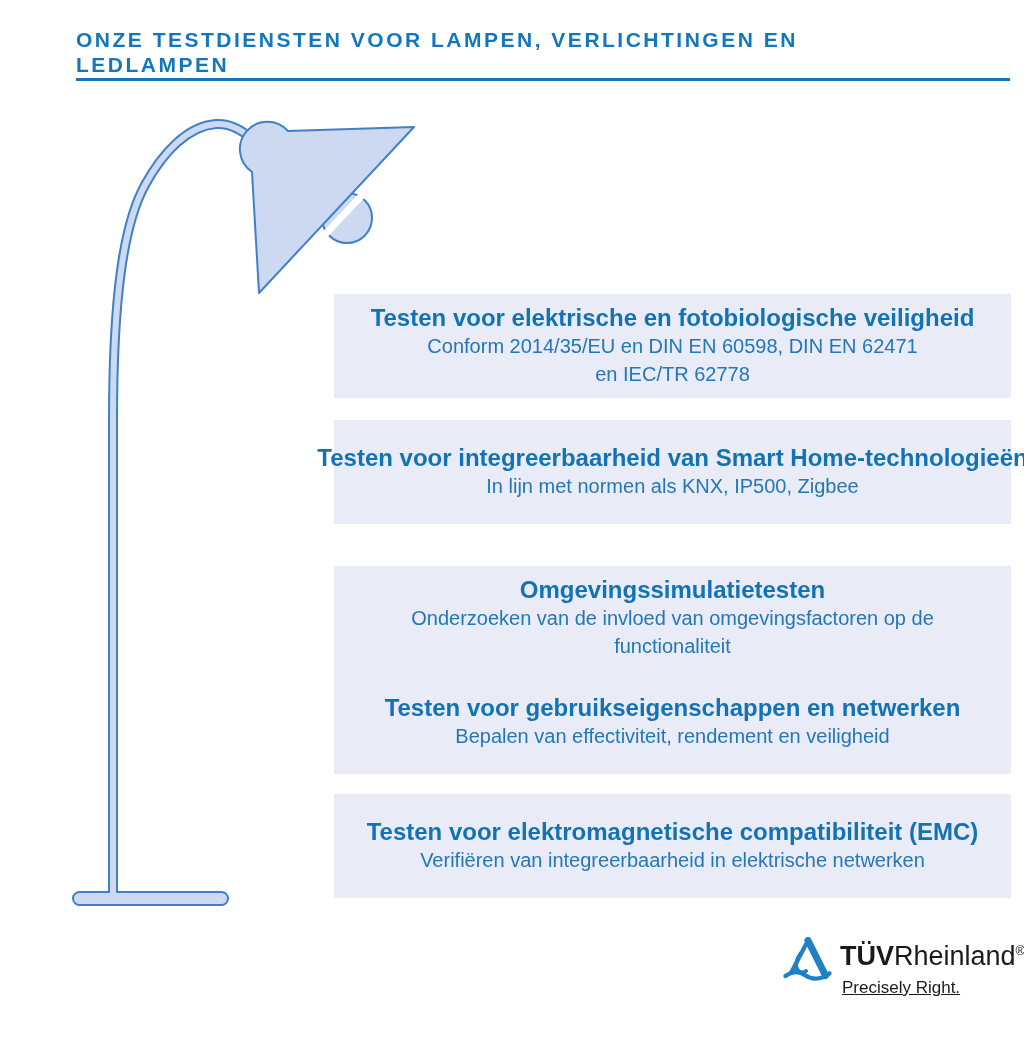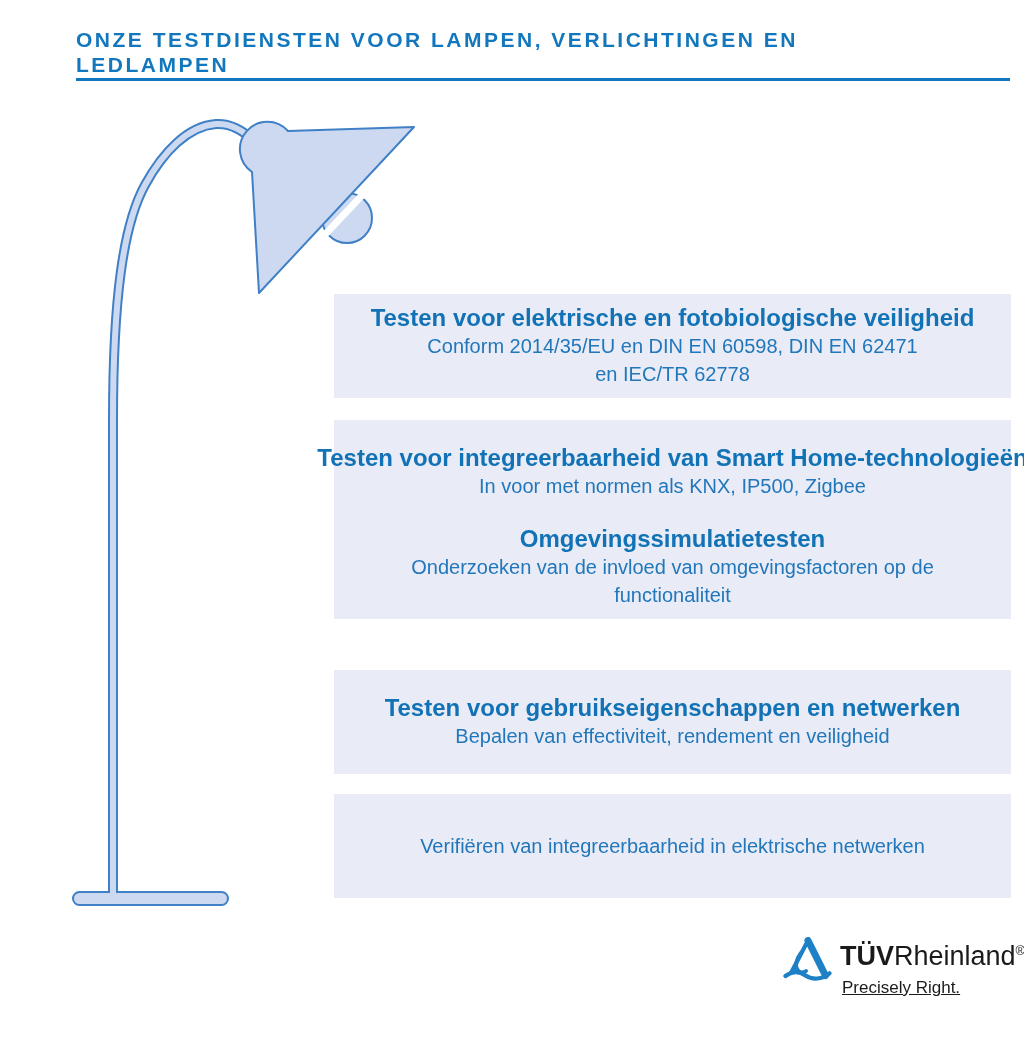--- a/index.html
+++ b/index.html
@@ -61,21 +61,21 @@
     color: #1272b6;
     white-space: nowrap;
   }
   .service-line {
     font-size: 20px;
     color: #2277bb;
     white-space: nowrap;
   }
   #box-1 { top: 294px; }
   #box-2 { top: 420px; }
-  #box-3 { top: 515px; }
+  #box-3 { top: 566px; }
   #box-4 { top: 670px; }
   #box-5 { top: 794px; }
   
   #logo {
     position: absolute;
     left: 752px;
     top: 937px;
     z-index: 1;
   }
   #logo-icon {
@@ -132,35 +132,36 @@
   </svg>
 
   <div id="box-1" class="service-box">
     <div class="service-heading">Testen voor elektrische en fotobiologische veiligheid</div>
     <div class="service-line">Conform 2014/35/EU en DIN EN 60598, DIN EN 62471</div>
     <div class="service-line">en IEC/TR 62778</div>
   </div>
 
   <div id="box-2" class="service-box">
     <div class="service-heading">Testen voor integreerbaarheid van Smart Home-technologieën</div>
-    <div class="service-line">In voor met normen als KNX, IP500, Zigbee</div>
+    <div class="service-line">In lijn met normen als KNX, IP500, Zigbee</div>
   </div>
 
   <div id="box-3" class="service-box">
     <div class="service-heading">Omgevingssimulatietesten</div>
     <div class="service-line">Onderzoeken van de invloed van omgevingsfactoren op de</div>
     <div class="service-line">functionaliteit</div>
   </div>
 
   <div id="box-4" class="service-box">
     <div class="service-heading">Testen voor gebruikseigenschappen en netwerken</div>
     <div class="service-line">Bepalen van effectiviteit, rendement en veiligheid</div>
   </div>
 
   <div id="box-5" class="service-box">
+    <div class="service-heading">Testen voor elektromagnetische compatibiliteit (EMC)</div>
     <div class="service-line">Verifiëren van integreerbaarheid in elektrische netwerken</div>
   </div>
 
   <div id="logo">
     <svg id="logo-icon" width="50" height="46" viewBox="0 0 50 46" xmlns="http://www.w3.org/2000/svg">
       <g fill="none" stroke="#1e80c5" stroke-linecap="round">
         <path d="M26 3.5 L9 36" stroke-width="4.2"></path>
         <path d="M26 3.5 L43.5 38.5" stroke-width="7"></path>
         <path d="M19 16 C13.5 23 12.5 30.5 16.5 34 C18.4 35.7 21.5 35.8 24 34" stroke-width="4"></path>
         <path d="M3.5 39 C11 33.5 17.5 34.3 23.5 38.5 C30.5 43.3 40 42.5 47.5 36.3" stroke-width="4.2"></path>

